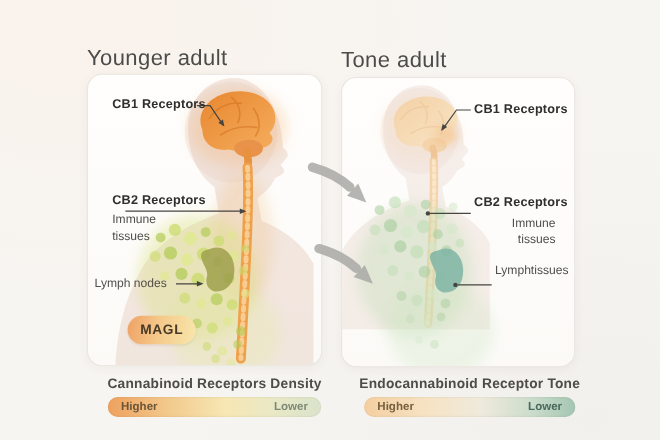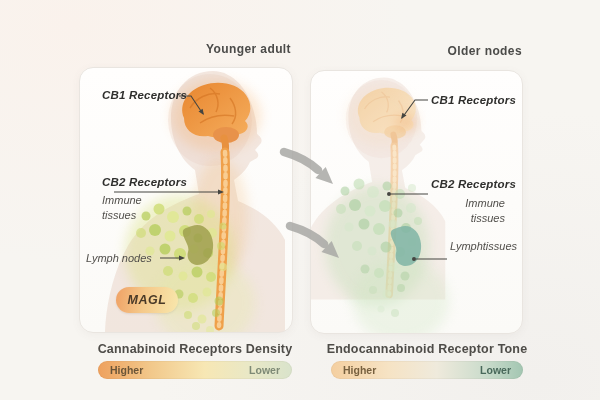--- a/index.html
+++ b/index.html
@@ -4,28 +4,27 @@
 <style>
   html,body{margin:0;padding:0;}
   .canvas{
     position:relative;width:600px;height:400px;overflow:hidden;
     background:radial-gradient(ellipse at 12% 6%, #faf2ec 0%, rgba(250,242,236,0) 45%),
                radial-gradient(ellipse at 90% 95%, #f2f0ed 0%, rgba(242,240,237,0) 50%),
                #f7f5f1;
     font-family:"Liberation Sans", sans-serif;
   }
   .panel-title{
-    position:absolute;text-align:right;font-size:12px;font-weight:700;
+    position:absolute;text-align:left;font-size:20px;font-weight:400;
     color:#4b4b49;letter-spacing:.4px;
   }
   .card{
     position:absolute;background:linear-gradient(180deg,#fffefd 0%,#fbfaf7 100%);
     border:1px solid #e9e5e0;border-radius:14px;overflow:hidden;
     box-shadow:0 2px 8px rgba(120,110,100,.06);
-    font-style:italic;
   }
   .card svg.body{position:absolute;left:0;top:0;}
   .lbl-bold{position:absolute;font-size:11.5px;font-weight:700;color:#2f2f2d;letter-spacing:.2px;white-space:nowrap;z-index:3;}
   .lbl-reg{position:absolute;font-size:11px;color:#514f4b;line-height:14.5px;z-index:3;}
   .badge{
     position:absolute;height:26px;border-radius:999px;z-index:3;
     display:flex;align-items:center;justify-content:center;
     font-size:12.5px;font-weight:700;letter-spacing:.6px;
     box-shadow:0 1px 2px rgba(120,100,80,.15);
   }
@@ -47,21 +46,21 @@
   .arrows-overlay{position:absolute;left:0;top:0;z-index:4;pointer-events:none;}
   .leader{stroke:#454541;stroke-width:1.1;fill:none;}
   .leader-head{fill:#454541;}
 </style>
 </head>
 <body>
 
 <div class="canvas">
 
   <div class="panel-title" style="left:79px;top:42px;width:212px">Younger adult</div>
-  <div class="panel-title" style="left:310px;top:44px;width:212px">Older nodes</div>
+  <div class="panel-title" style="left:310px;top:44px;width:212px">Tone adult</div>
 
   <div class="card" style="left:79px;top:67px;width:212px;height:264px">
 
     <svg class="body" width="212" height="264" viewBox="0 0 212 264">
       <defs>
         <linearGradient id="brainGradY" x1="0" y1="0" x2="1" y2="1">
           <stop offset="0" stop-color="#e8862f"></stop>
             <stop offset="1" stop-color="#f5ae5e"></stop>
         </linearGradient>
         <filter id="softY" x="-60%" y="-60%" width="220%" height="220%">

